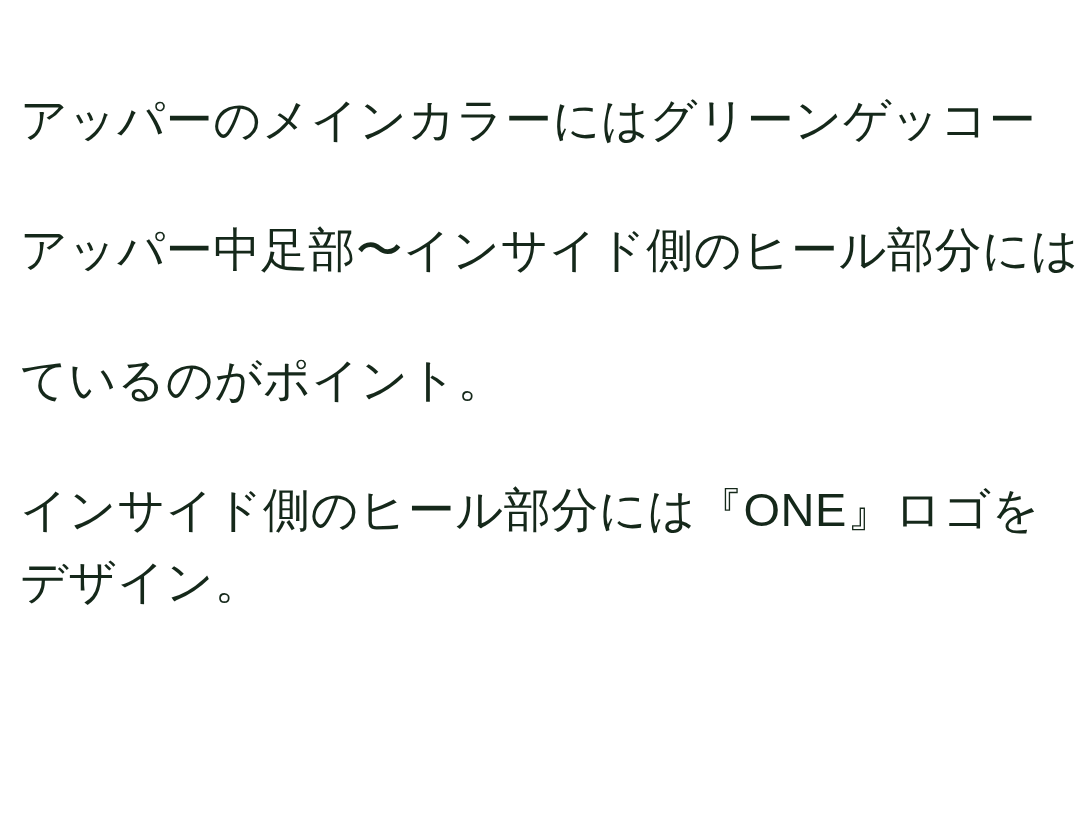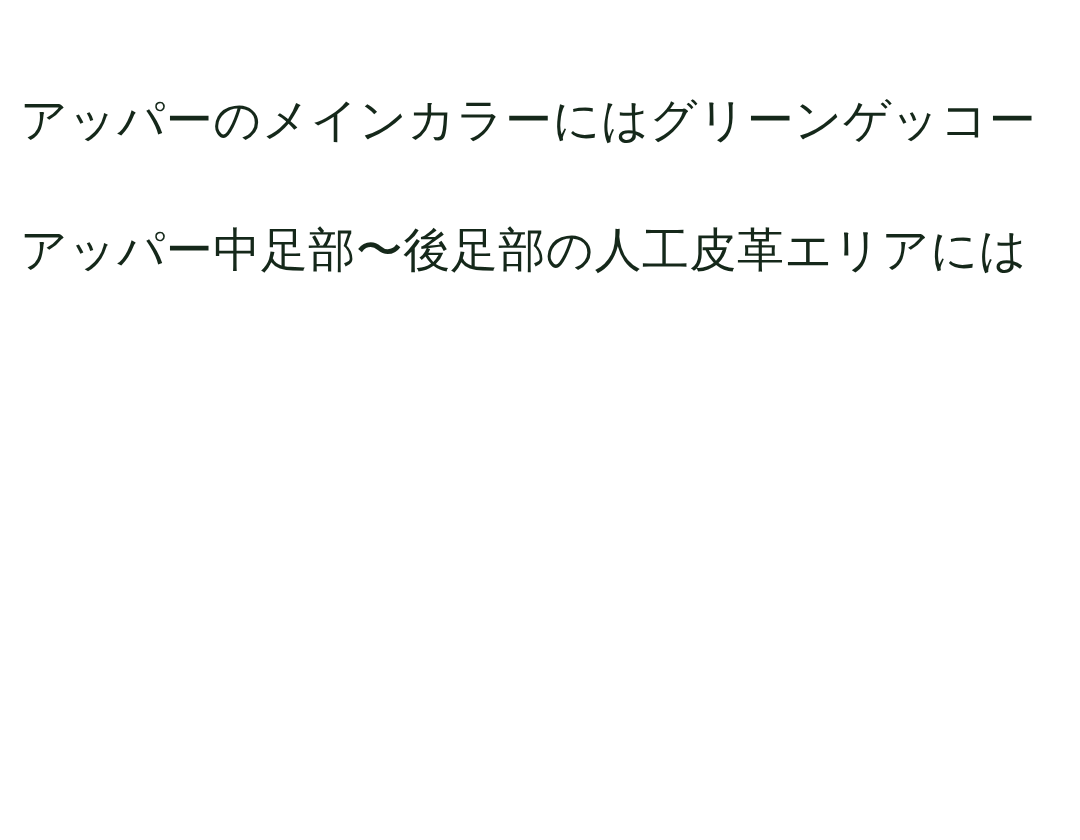--- a/index.html
+++ b/index.html
@@ -33,20 +33,25 @@
 </head>
 <body>
 
 <main class="article">
 
   <p class="paragraph">
     <span class="text-line">アッパーのメインカラーにはグリーンゲッコー</span>
   </p>
 
   <p class="paragraph">
-    <span class="text-line">アッパー中足部〜後足部の人工皮革エリアには</span>
+    <span class="text-line">アッパー中足部〜インサイド側のヒール部分には</span>
   </p>
 
   <p class="paragraph">
+    <span class="text-line">ているのがポイント。</span>
   </p>
 
+  <p class="paragraph">
+    <span class="text-line">インサイド側のヒール部分には『ONE』ロゴを</span>
+    <span class="text-line">デザイン。</span>
+  </p>
 
 </main>
 
 </body></html>

